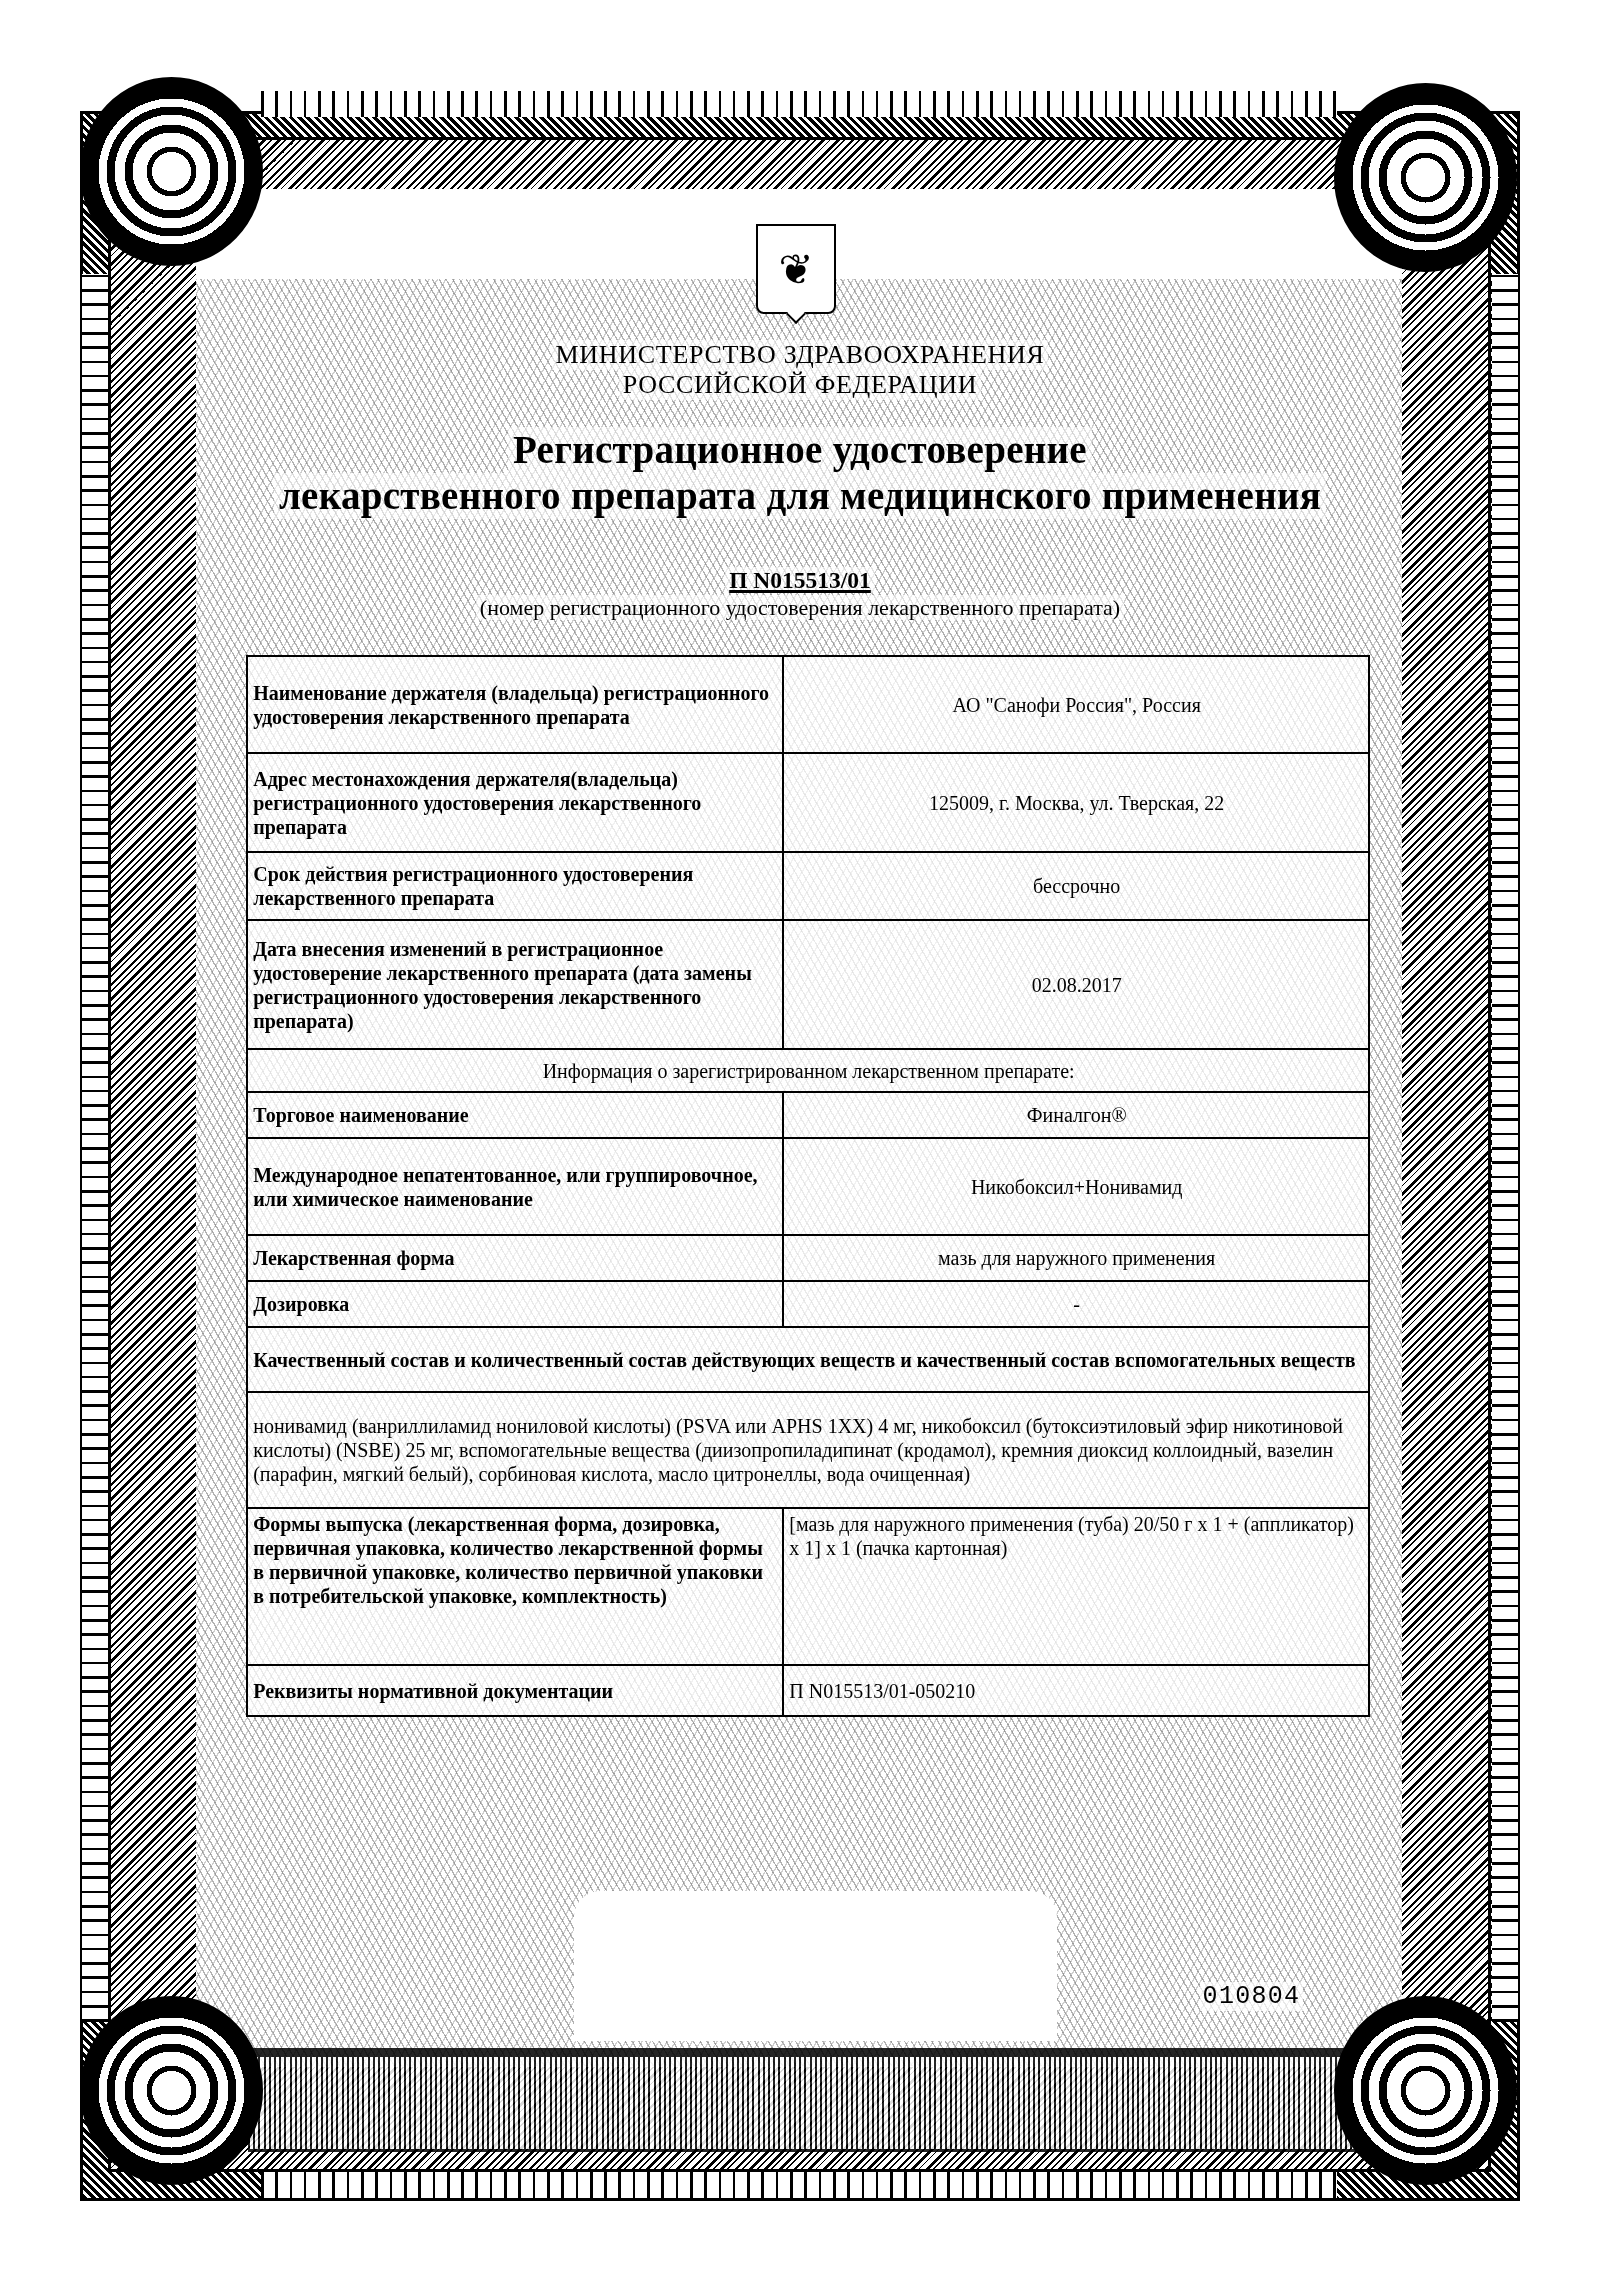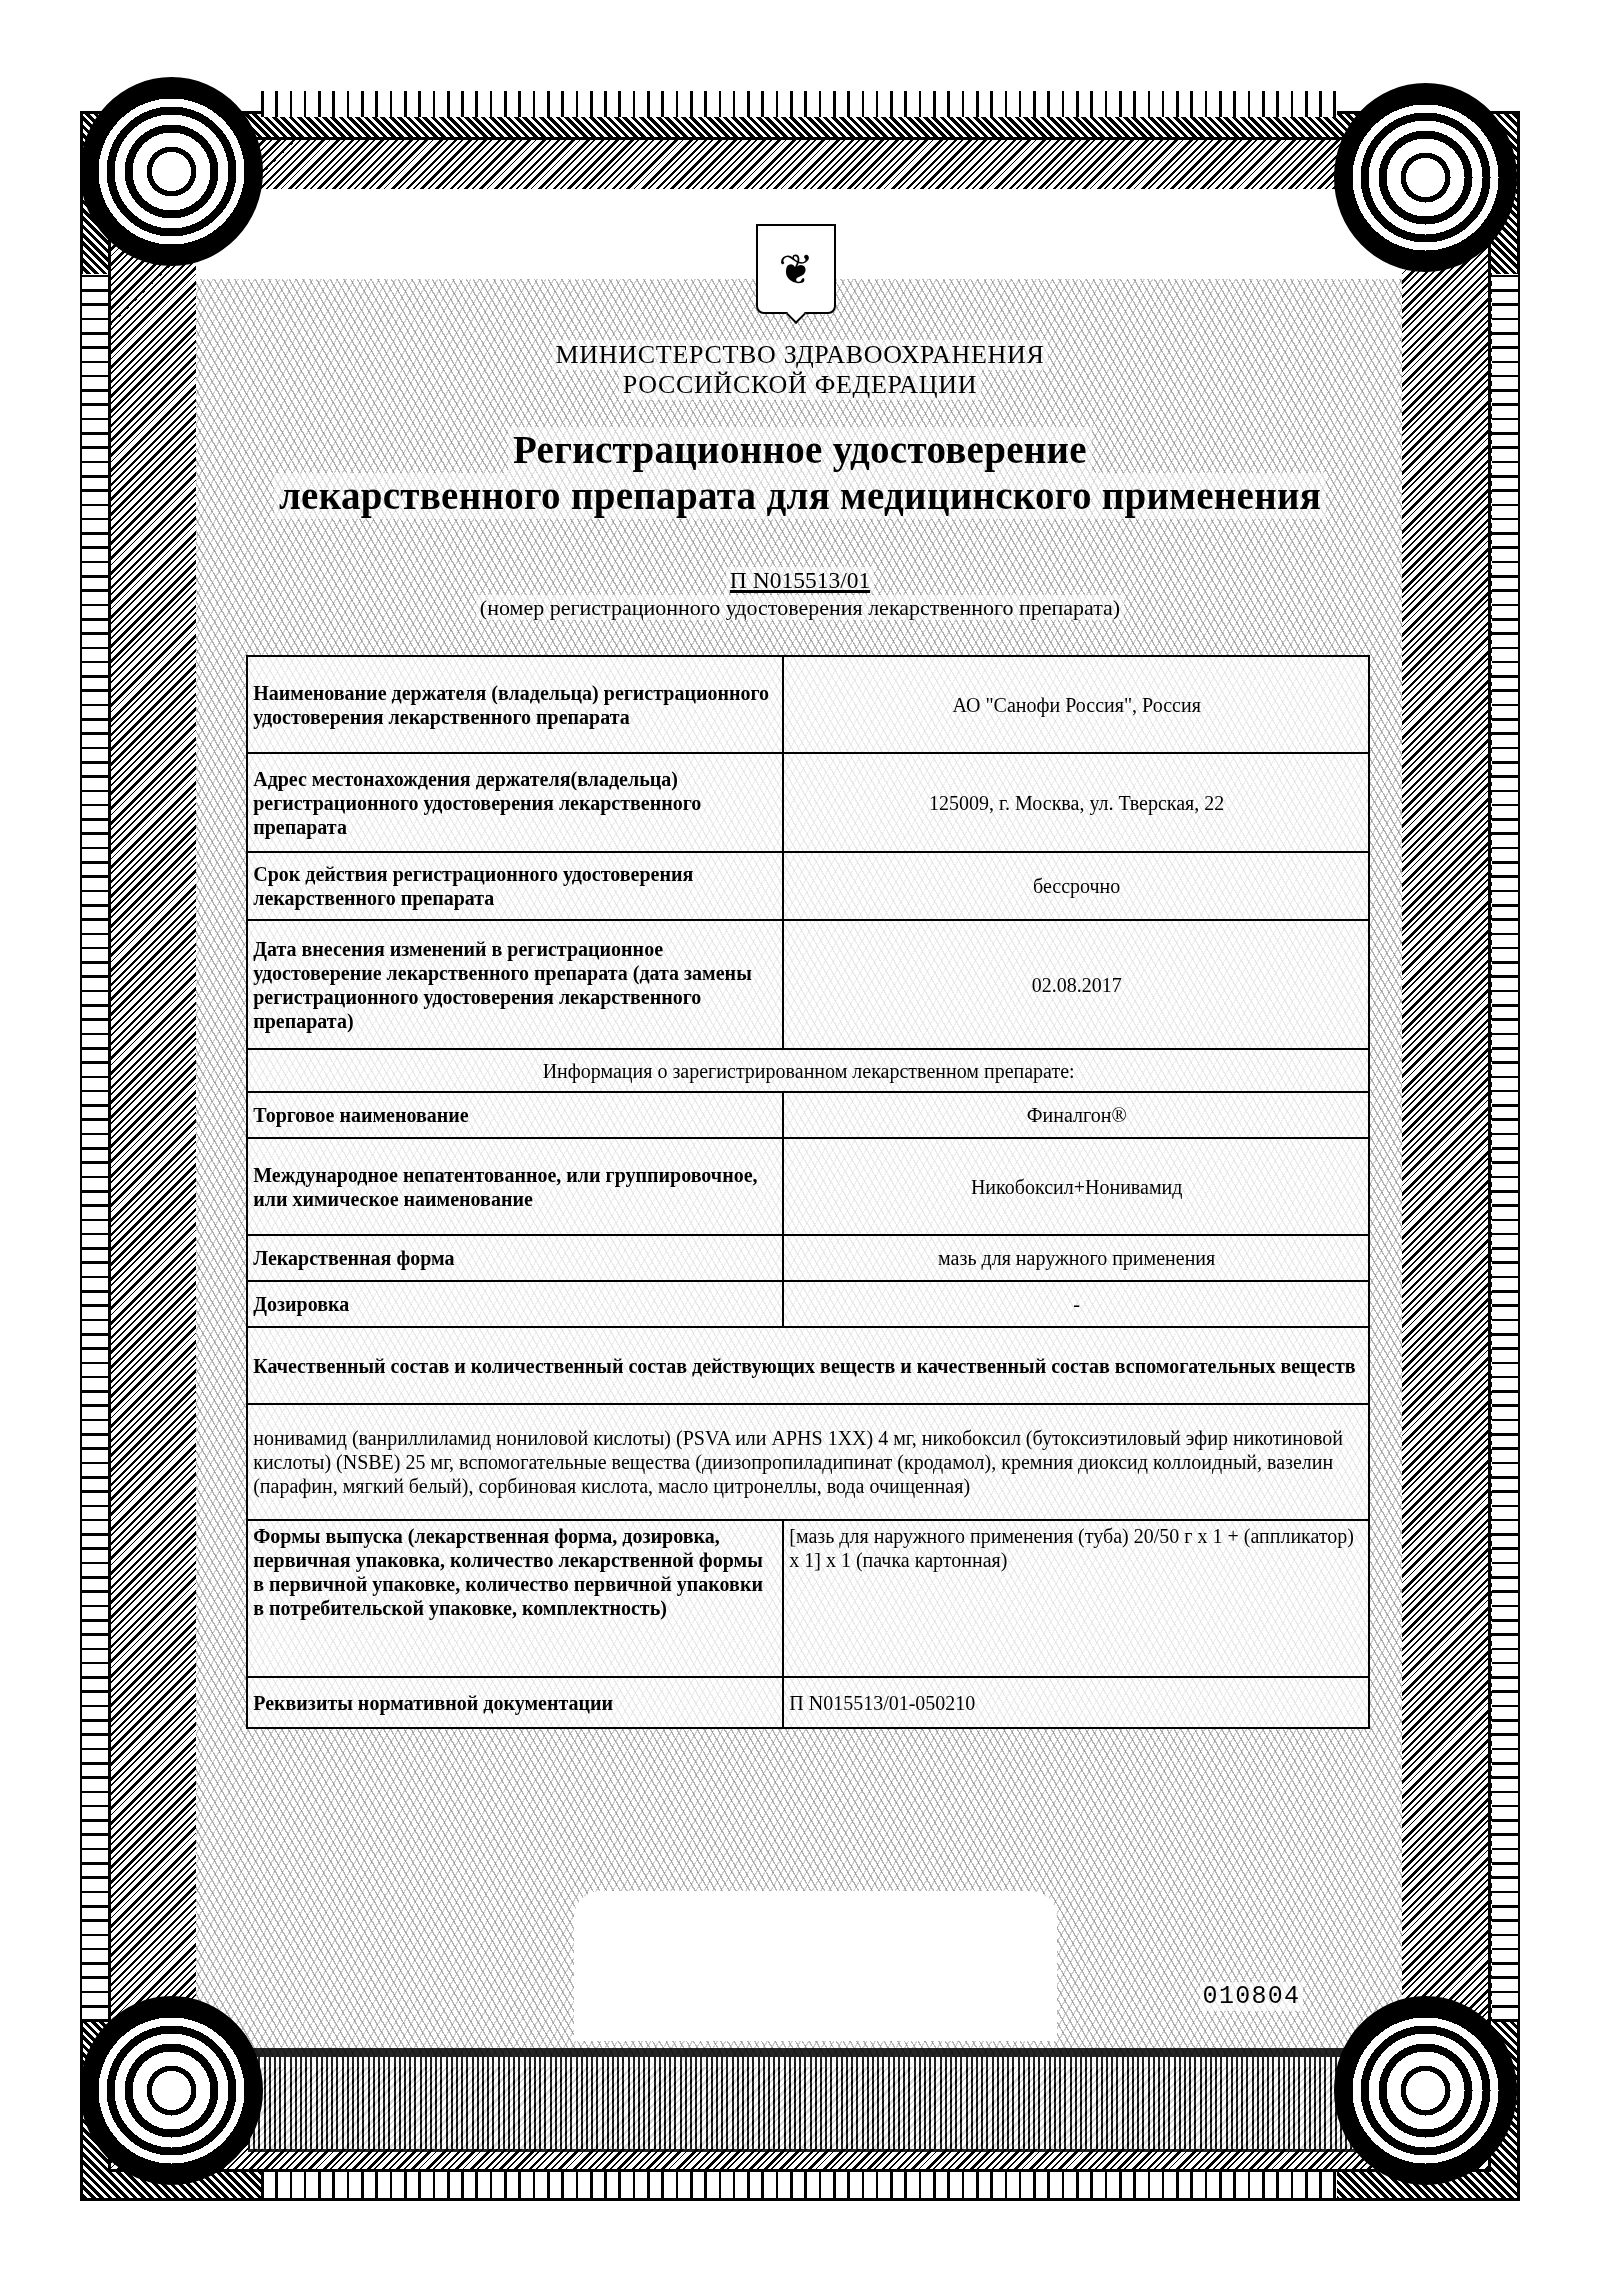--- a/index.html
+++ b/index.html
@@ -57,21 +57,21 @@
     background:#fff; border-right:2px solid #000; border-bottom:2px solid #000;
     transform:translateX(-50%) rotate(45deg); }
 
   .ministry { position:absolute; left:0; right:0; top:340px; text-align:center;
     font-size:26px; line-height:30px; letter-spacing:0.7px; }
   .ministry span { display:block; background:rgba(255,255,255,.6); width:max-content; margin:0 auto; padding:0 3.9px; }
   .title { position:absolute; left:0; right:0; top:427px; text-align:right;
     font-size:39px; line-height:46px; font-weight:bold; letter-spacing:0.3px; }
   .title span { display:block; width:max-content; margin:0 auto; background:rgba(255,255,255,.55); padding:0 5.2px; }
   .reg-number { position:absolute; left:0; right:0; top:567px; text-align:center;
-    font-size:23.5px; font-weight:normal; }
+    font-size:23.5px; font-weight:bold; }
   .reg-number span { text-decoration:underline; text-decoration-thickness:2.6px; background:rgba(255,255,255,.6); padding:0 3.9px; }
   .reg-caption { position:absolute; left:0; right:0; top:595px; text-align:center; font-size:22px; }
   .reg-caption span { background:rgba(255,255,255,.6); padding:0 3.9px; }
 
   
   .reg-table { position:absolute; left:246px; top:655px; width:1124px; border-collapse:collapse;
     font-size:20px; line-height:24px; table-layout:fixed; }
   .reg-table td { border:2px solid #000; vertical-align:middle; padding:2.6px 3.9px 2.6px 5.2px;
     background:rgba(255,255,255,.72); }
   .reg-table td.lbl { width:525px; font-weight:bold; text-align:left;margin-left:28px; }
@@ -155,21 +155,21 @@
       <td class="val">Никобоксил+Нонивамид</td>
     </tr>
     <tr style="height:46px">
       <td class="lbl">Лекарственная форма</td>
       <td class="val">мазь для наружного применения</td>
     </tr>
     <tr style="height:46px">
       <td class="lbl">Дозировка</td>
       <td class="val">-</td>
     </tr>
-    <tr style="height:77px">
+    <tr style="height:65px">
       <td class="full" colspan="2">Качественный состав и количественный состав действующих веществ и качественный состав вспомогательных веществ</td>
     </tr>
     <tr style="height:116px">
       <td class="full-text" colspan="2">нонивамид (ванриллиламид нониловой кислоты) (PSVA или APHS 1XX) 4 мг, никобоксил (бутоксиэтиловый эфир никотиновой кислоты) (NSBE) 25 мг, вспомогательные вещества (диизопропиладипинат (кродамол), кремния диоксид коллоидный, вазелин (парафин, мягкий белый), сорбиновая кислота, масло цитронеллы, вода очищенная)</td>
     </tr>
     <tr style="height:157px">
       <td class="lbl" style="vertical-align:top">Формы выпуска (лекарственная форма, дозировка, первичная упаковка, количество лекарственной формы в первичной упаковке, количество первичной упаковки в потребительской упаковке, комплектность)</td>
       <td class="val-left" style="vertical-align:top">[мазь для наружного применения (туба) 20/50 г x 1 + (аппликатор) x 1] x 1 (пачка картонная)</td>
     </tr>
     <tr style="height:51px">

